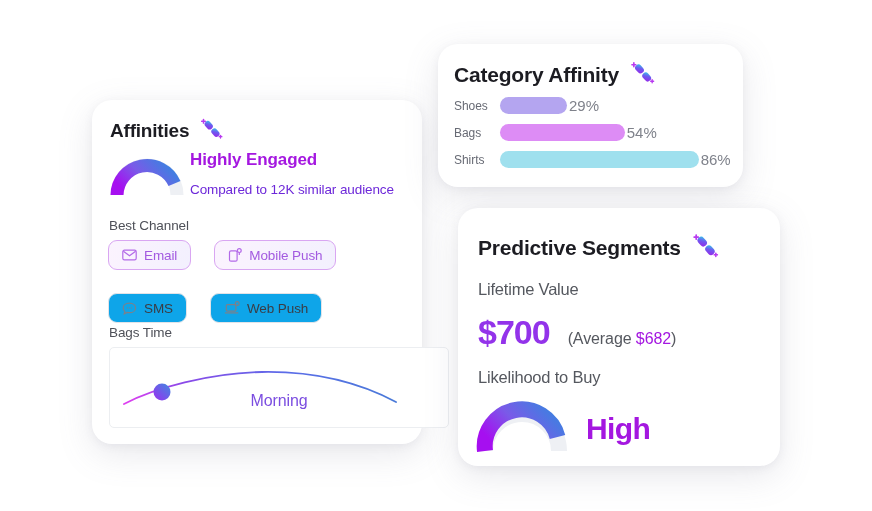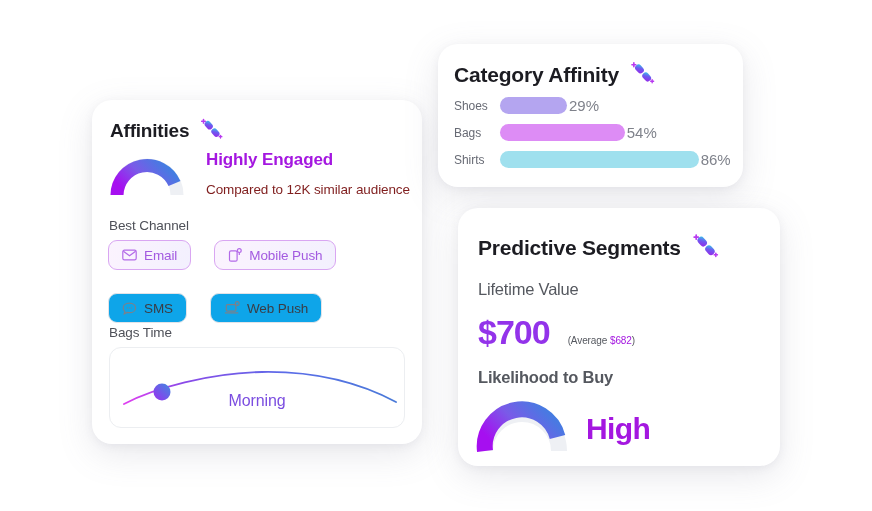--- a/index.html
+++ b/index.html
@@ -26,26 +26,26 @@
     font-size: 19px; font-weight: bold; color: #1c1c22; letter-spacing: -0.2px;
   }
   .card-title.big { font-size: 21px; }
 
   .sparkle-ico { display: block; }
 
   #affinities-card .head-pos { position: absolute; left: 18px; top: 17px; }
 
   .gauge-row { position: absolute; left: 16px; top: 48px; display: flex; align-items: flex-start; }
   .gauge-sm { width: 78px; height: 47px; margin-top: 2px; }
-  .gauge-text { margin-left: 20px; padding-top: 2px; }
+  .gauge-text { margin-left: 4px; padding-top: 2px; }
   .engaged {
     font-size: 17px; font-weight: bold; color: #a417e0; letter-spacing: -0.1px;
   }
   .compared {
-    margin-top: 12px; font-size: 13.5px; color: #7f1d1d; letter-spacing: -0.1px;
+    margin-top: 12px; font-size: 13.5px; color: #6d28d9; letter-spacing: -0.1px;
   }
 
   .section-label {
     font-size: 13.5px; color: #4e5058; letter-spacing: -0.1px;
   }
   #best-channel-label { position: absolute; left: 17px; top: 118px; }
 
   .chips {
     position: absolute; left: 16px; top: 140px; width: 300px;
     display: flex; flex-wrap: wrap; gap: 23px;
@@ -61,22 +61,22 @@
   .chip.active {
     border-color: #d9a6f2;
     background: linear-gradient(100deg,#fbf3fe 0%, #f3f0fe 100%);
     color: #a35ae0;
   }
   .chip svg { display: block; }
 
   #best-time-label { position: absolute; left: 17px; top: 225px; }
   #best-time-box {
     position: absolute; left: 17px; top: 247px;
-    width: 296px; height: 81px;
-    border: 1px solid #eceef1; border-radius: 12px;
+    width: 340px; height: 81px;
+    border: 1px solid #eceef1; border-radius: 5px;
     background: #fff; overflow: hidden;
   }
   #best-time-box svg { position: absolute; left: 0; top: 0; }
   .morning {
     position: absolute; left: 0; right: 0; top: 44px;
     text-align: center;
     font-size: 16px; color: #7b4de0; letter-spacing: -0.1px;
   }
 
   
@@ -97,28 +97,28 @@
 
   
   #predictive-card { left: 458px; top: 208px; width: 322px; height: 258px; }
   #predictive-card .head-pos { position: absolute; left: 20px; top: 24px; }
 
   .ps-label {
     position: absolute; left: 20px;
     font-size: 16.5px; color: #55585f; letter-spacing: -0.2px;
   }
   #ltv-label { top: 72px; }
-  #ltb-label { top: 160px; font-weight: bold; }
+  #ltb-label { top: 160px; }
 
   .ltv-row { position: absolute; left: 20px; top: 105px; display: flex; align-items: baseline; }
   .ltv-big {
     font-size: 34px; font-weight: bold; color: #9333ea; letter-spacing: -1px;
   }
   .ltv-avg {
-    margin-left: 18px; font-size: 10px; color: #55585f; letter-spacing: -0.1px;
+    margin-left: 18px; font-size: 16px; color: #55585f; letter-spacing: -0.1px;
   }
   .ltv-avg b { color: #a417e0; font-weight: normal; }
 
   .ltb-row { position: absolute; left: 16px; top: 188px; display: flex; align-items: center; }
   .gauge-lg { width: 96px; height: 58px; }
   .high {
     margin-left: 16px; margin-top: 8px;
     font-size: 30px; font-weight: bold; color: #a417e0; letter-spacing: -0.6px;
   }
 </style>

